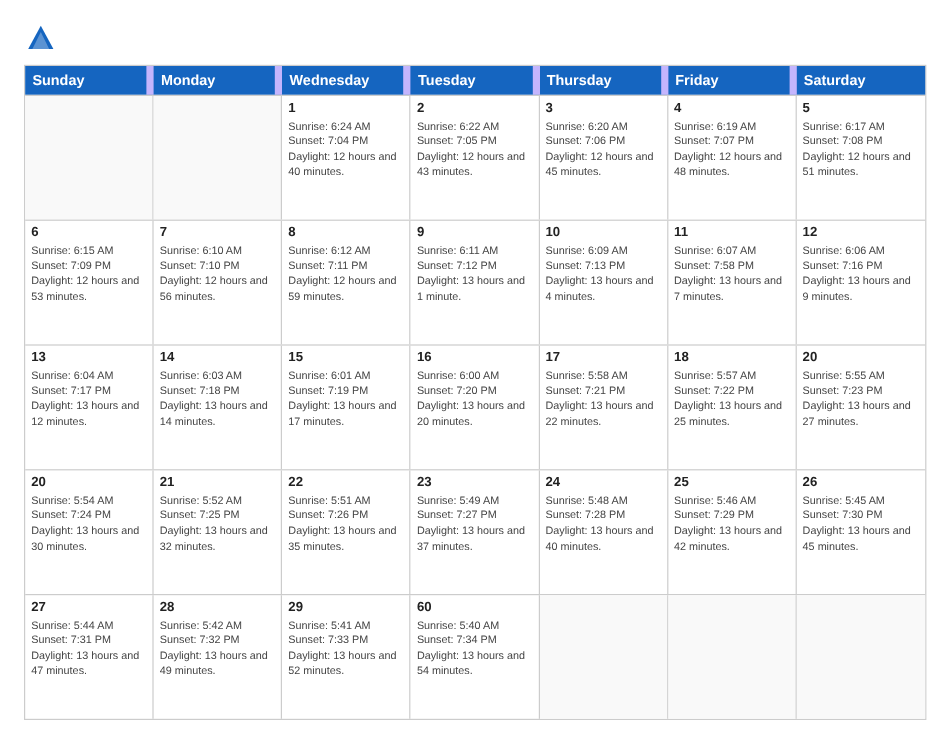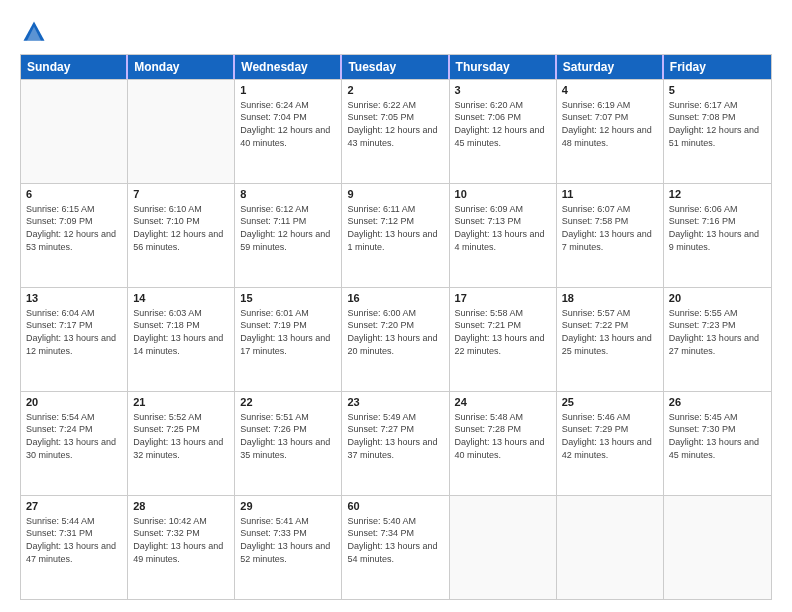--- a/index.html
+++ b/index.html
@@ -64,21 +64,21 @@
       display: grid;
       grid-template-columns: repeat(7, 1fr);
       background: #1565c0;
     }
     .cal-header-cell {
       color: #fff;
       font-size: 12px;
       font-weight: bold;
       padding: 5px 6px;
       text-align: left;
-      border-right: 2px solid #c4b5fd;
+      border-right: 6px solid #c4b5fd;
     }
     .cal-header-cell:last-child { border-right: none; }
     .cal-body {
       display: flex;
       flex-direction: column;
       flex: 1;
     }
     .cal-week {
       display: grid;
       grid-template-columns: repeat(7, 1fr);
@@ -129,22 +129,22 @@
     </div>
   </div>
 
   <div class="calendar">
     <div class="cal-header-row" id="cal-header">
         <div class="cal-header-cell">Sunday</div>
         <div class="cal-header-cell">Monday</div>
         <div class="cal-header-cell">Wednesday</div>
         <div class="cal-header-cell">Tuesday</div>
         <div class="cal-header-cell">Thursday</div>
+        <div class="cal-header-cell">Friday</div>
         <div class="cal-header-cell">Saturday</div>
-        <div class="cal-header-cell">Friday</div>
       </div>
     <div class="cal-body" id="cal-body">
         <div class="cal-week">
           <div class="cal-cell empty"></div>
           <div class="cal-cell empty"></div>
           <div class="cal-cell">
             <span class="day-number">1</span>
             <div class="day-info" style="white-space: pre-line;">Sunrise: 6:24 AM
 Sunset: 7:04 PM
 Daylight: 12 hours and 40 minutes.</div>
@@ -308,21 +308,21 @@
         </div>
         <div class="cal-week">
           <div class="cal-cell">
             <span class="day-number">27</span>
             <div class="day-info" style="white-space: pre-line;">Sunrise: 5:44 AM
 Sunset: 7:31 PM
 Daylight: 13 hours and 47 minutes.</div>
           </div>
           <div class="cal-cell">
             <span class="day-number">28</span>
-            <div class="day-info" style="white-space: pre-line;">Sunrise: 10:42 AM
+            <div class="day-info" style="white-space: pre-line;">Sunrise: 5:42 AM
 Sunset: 7:32 PM
 Daylight: 13 hours and 49 minutes.</div>
           </div>
           <div class="cal-cell">
             <span class="day-number">29</span>
             <div class="day-info" style="white-space: pre-line;">Sunrise: 5:41 AM
 Sunset: 7:33 PM
 Daylight: 13 hours and 52 minutes.</div>
           </div>
           <div class="cal-cell">

